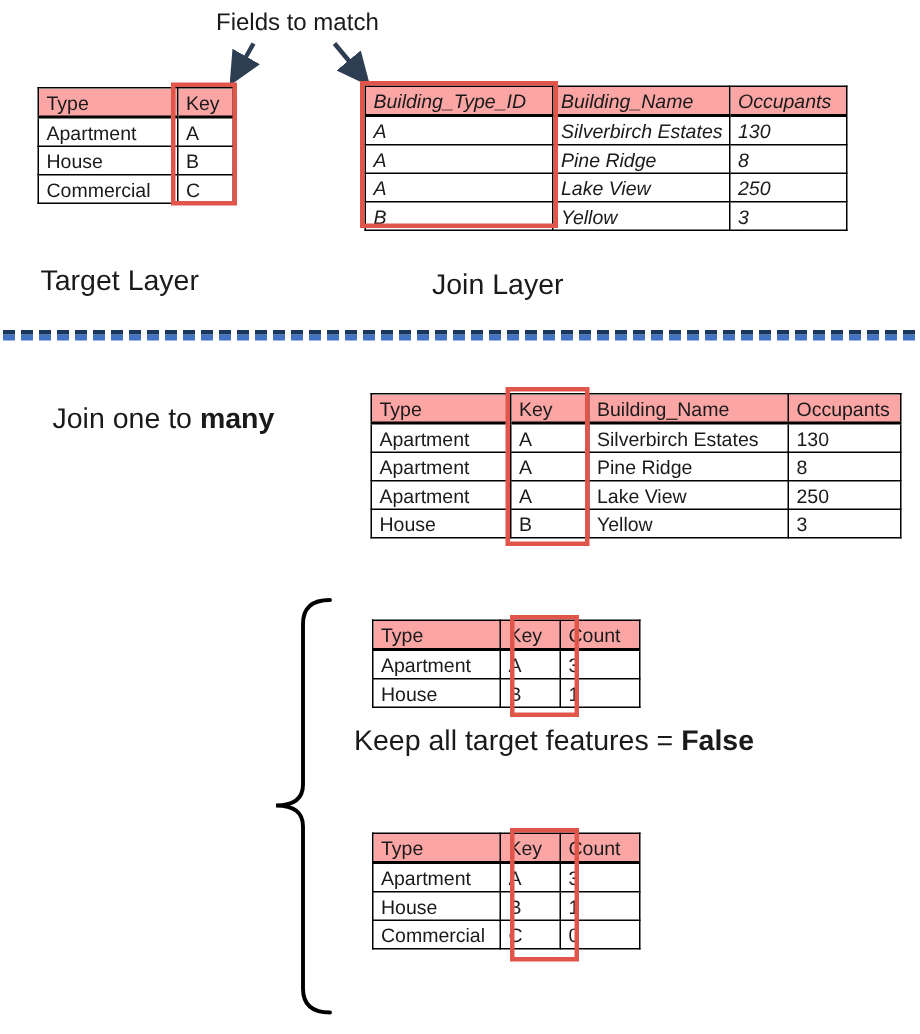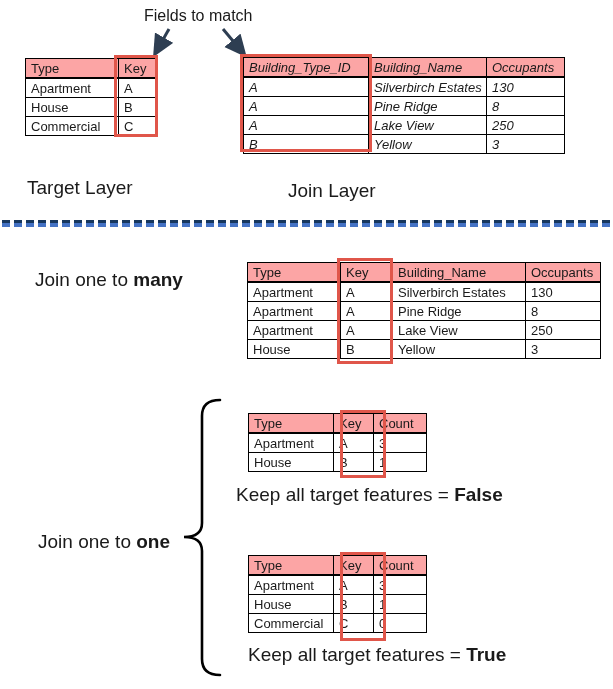--- a/index.html
+++ b/index.html
@@ -165,21 +165,20 @@
           <td>3</td>
         </tr>
       </tbody>
   </table>
   <div class="redbox" style="left:337px; top:258px; width:50px; height:100px;"></div>
 
   <svg style="left:178px; top:396px;" width="48" height="284" viewBox="0 0 48 284" aria-hidden="true">
     <path d="M42,4 Q24,4 24,20 L24,127 Q24,141 6,141 Q24,141 24,155 L24,263 Q24,279 42,279" fill="none" stroke="#000" stroke-width="2.6" stroke-linecap="round"></path>
   </svg>
 
-  <div class="label" style="left:38px; top:531px;"><span>Join one to </span><b>one</b></div>
 
   <table class="tbl" style="left:248px; top:413px; width:178px;">
     <colgroup>
         <col style="width:85px">
         <col style="width:40px">
         <col style="width:53px">
       </colgroup>
     <thead>
         <tr>
           <th>Type</th>
@@ -230,15 +229,14 @@
         </tr>
         <tr>
           <td>Commercial</td>
           <td>C</td>
           <td>0</td>
         </tr>
       </tbody>
   </table>
   <div class="redbox" style="left:340px; top:552px; width:40px; height:83px;"></div>
 
-  <div class="label" style="left:248px; top:644px;"><span>Keep all target features = </span><b>True</b></div>
 
 </div>
 
 </body></html>

